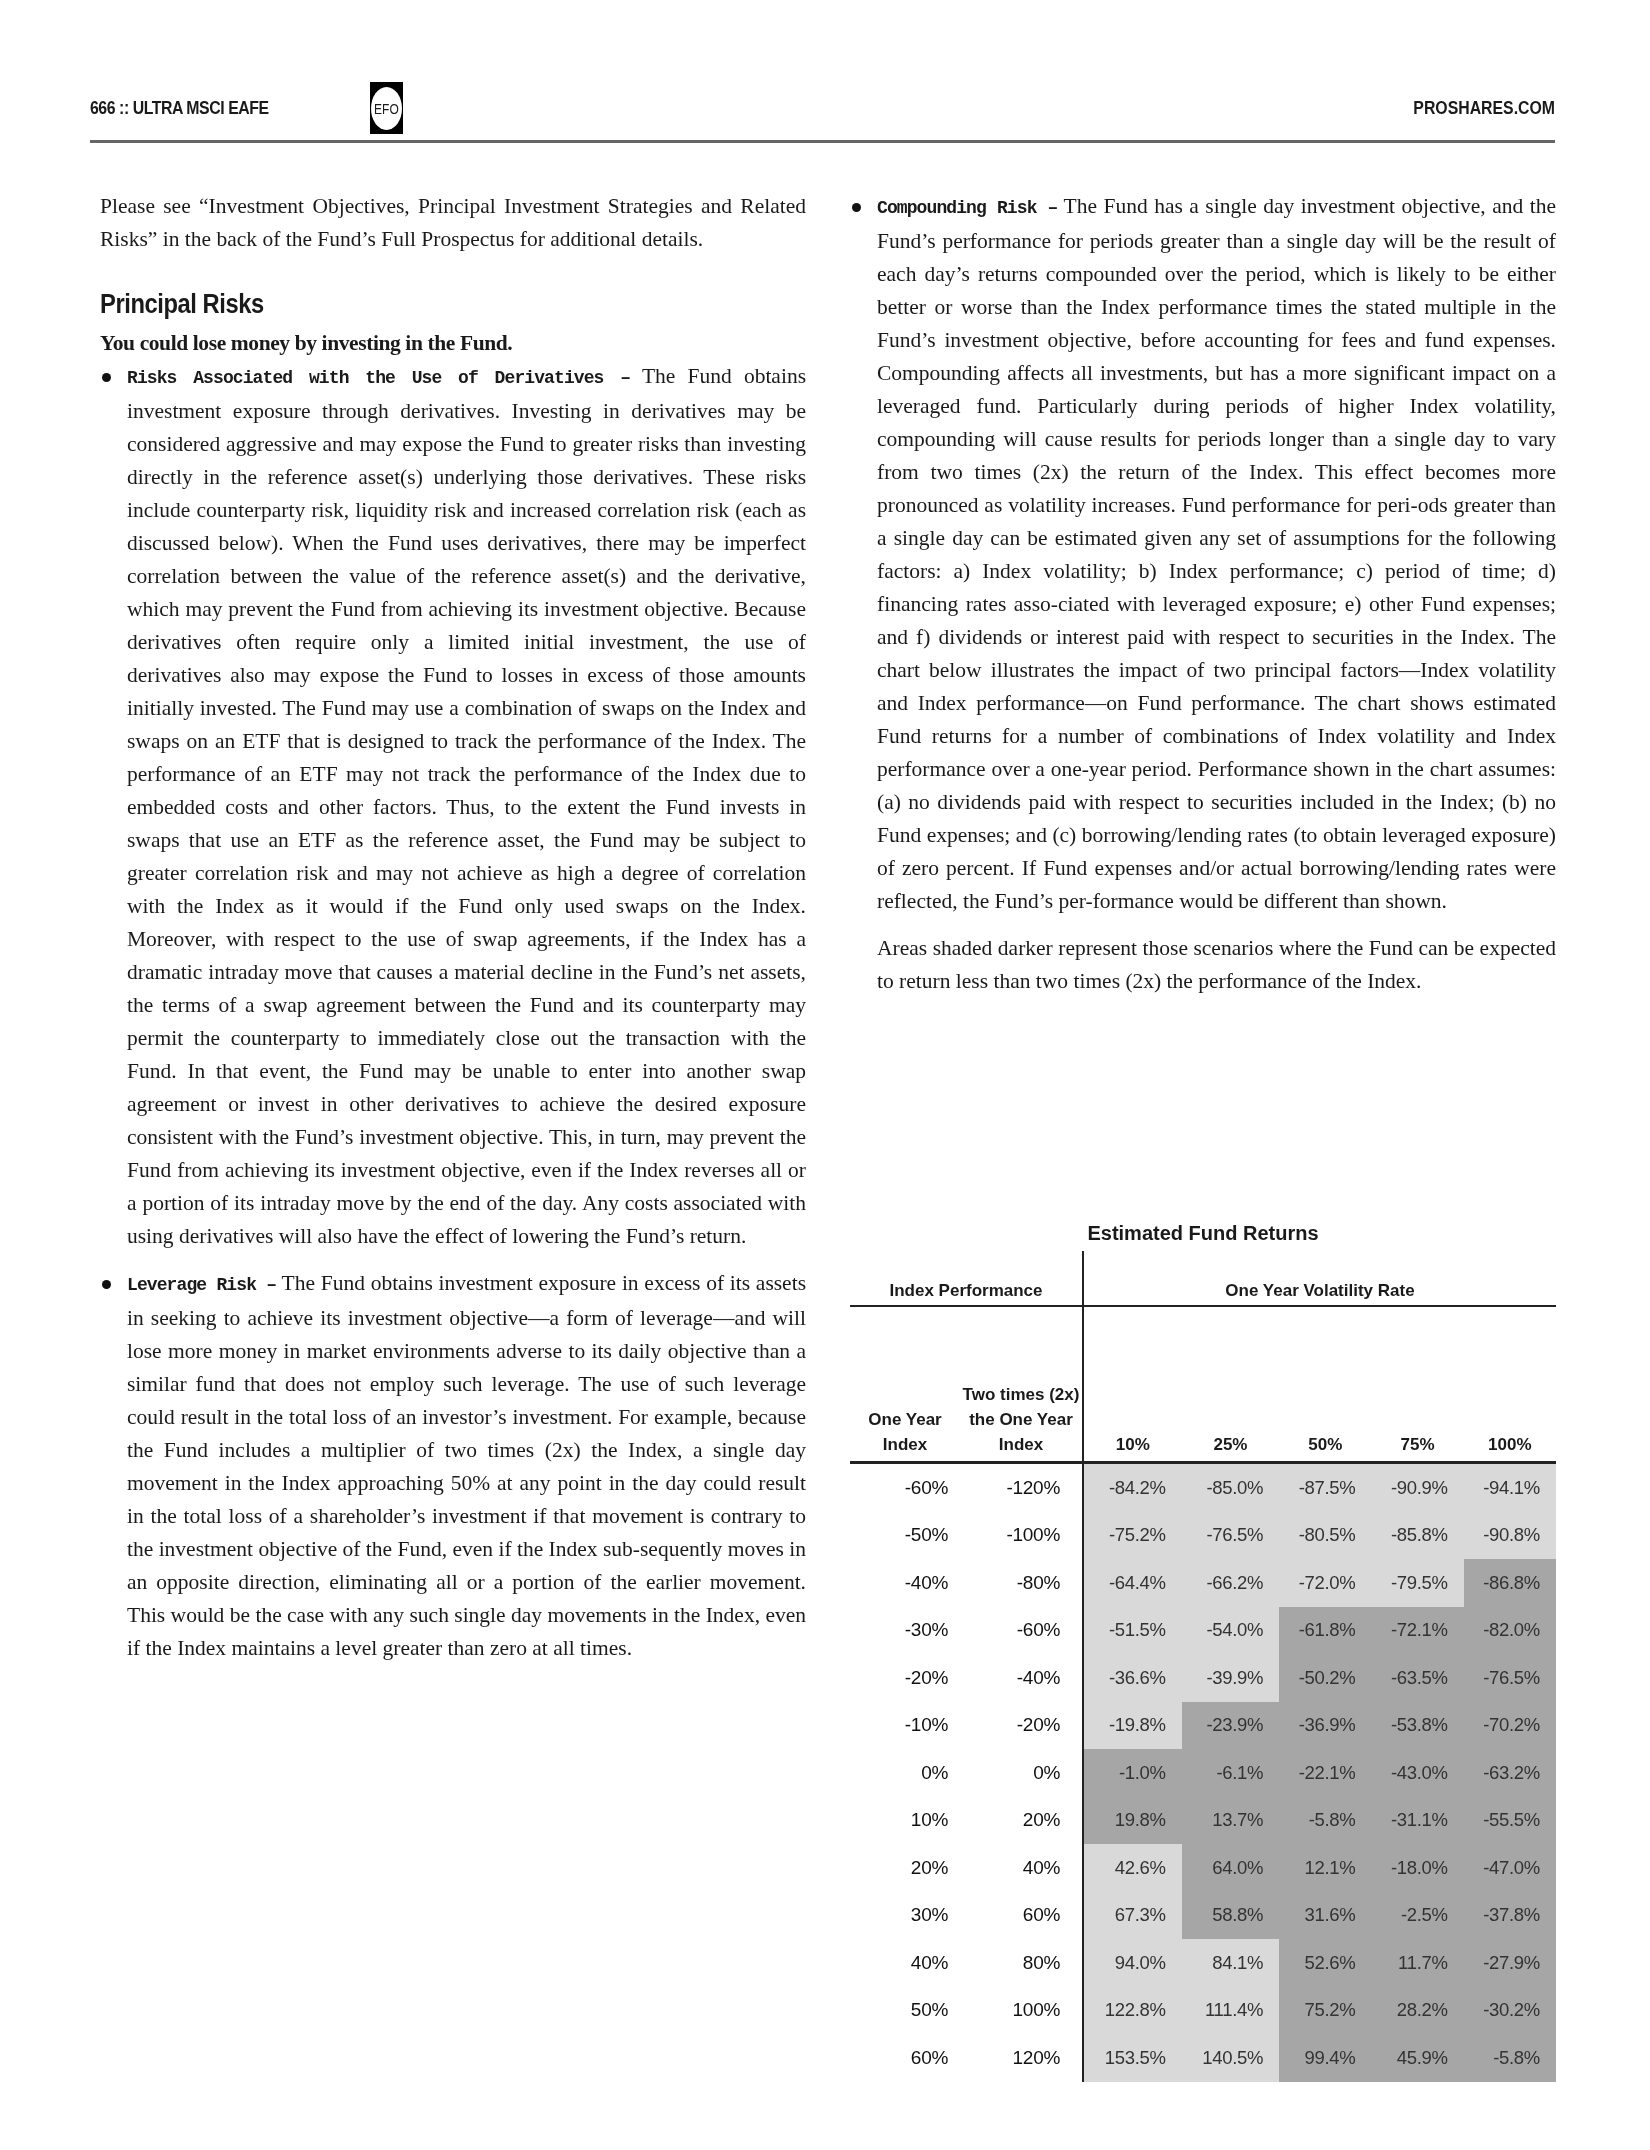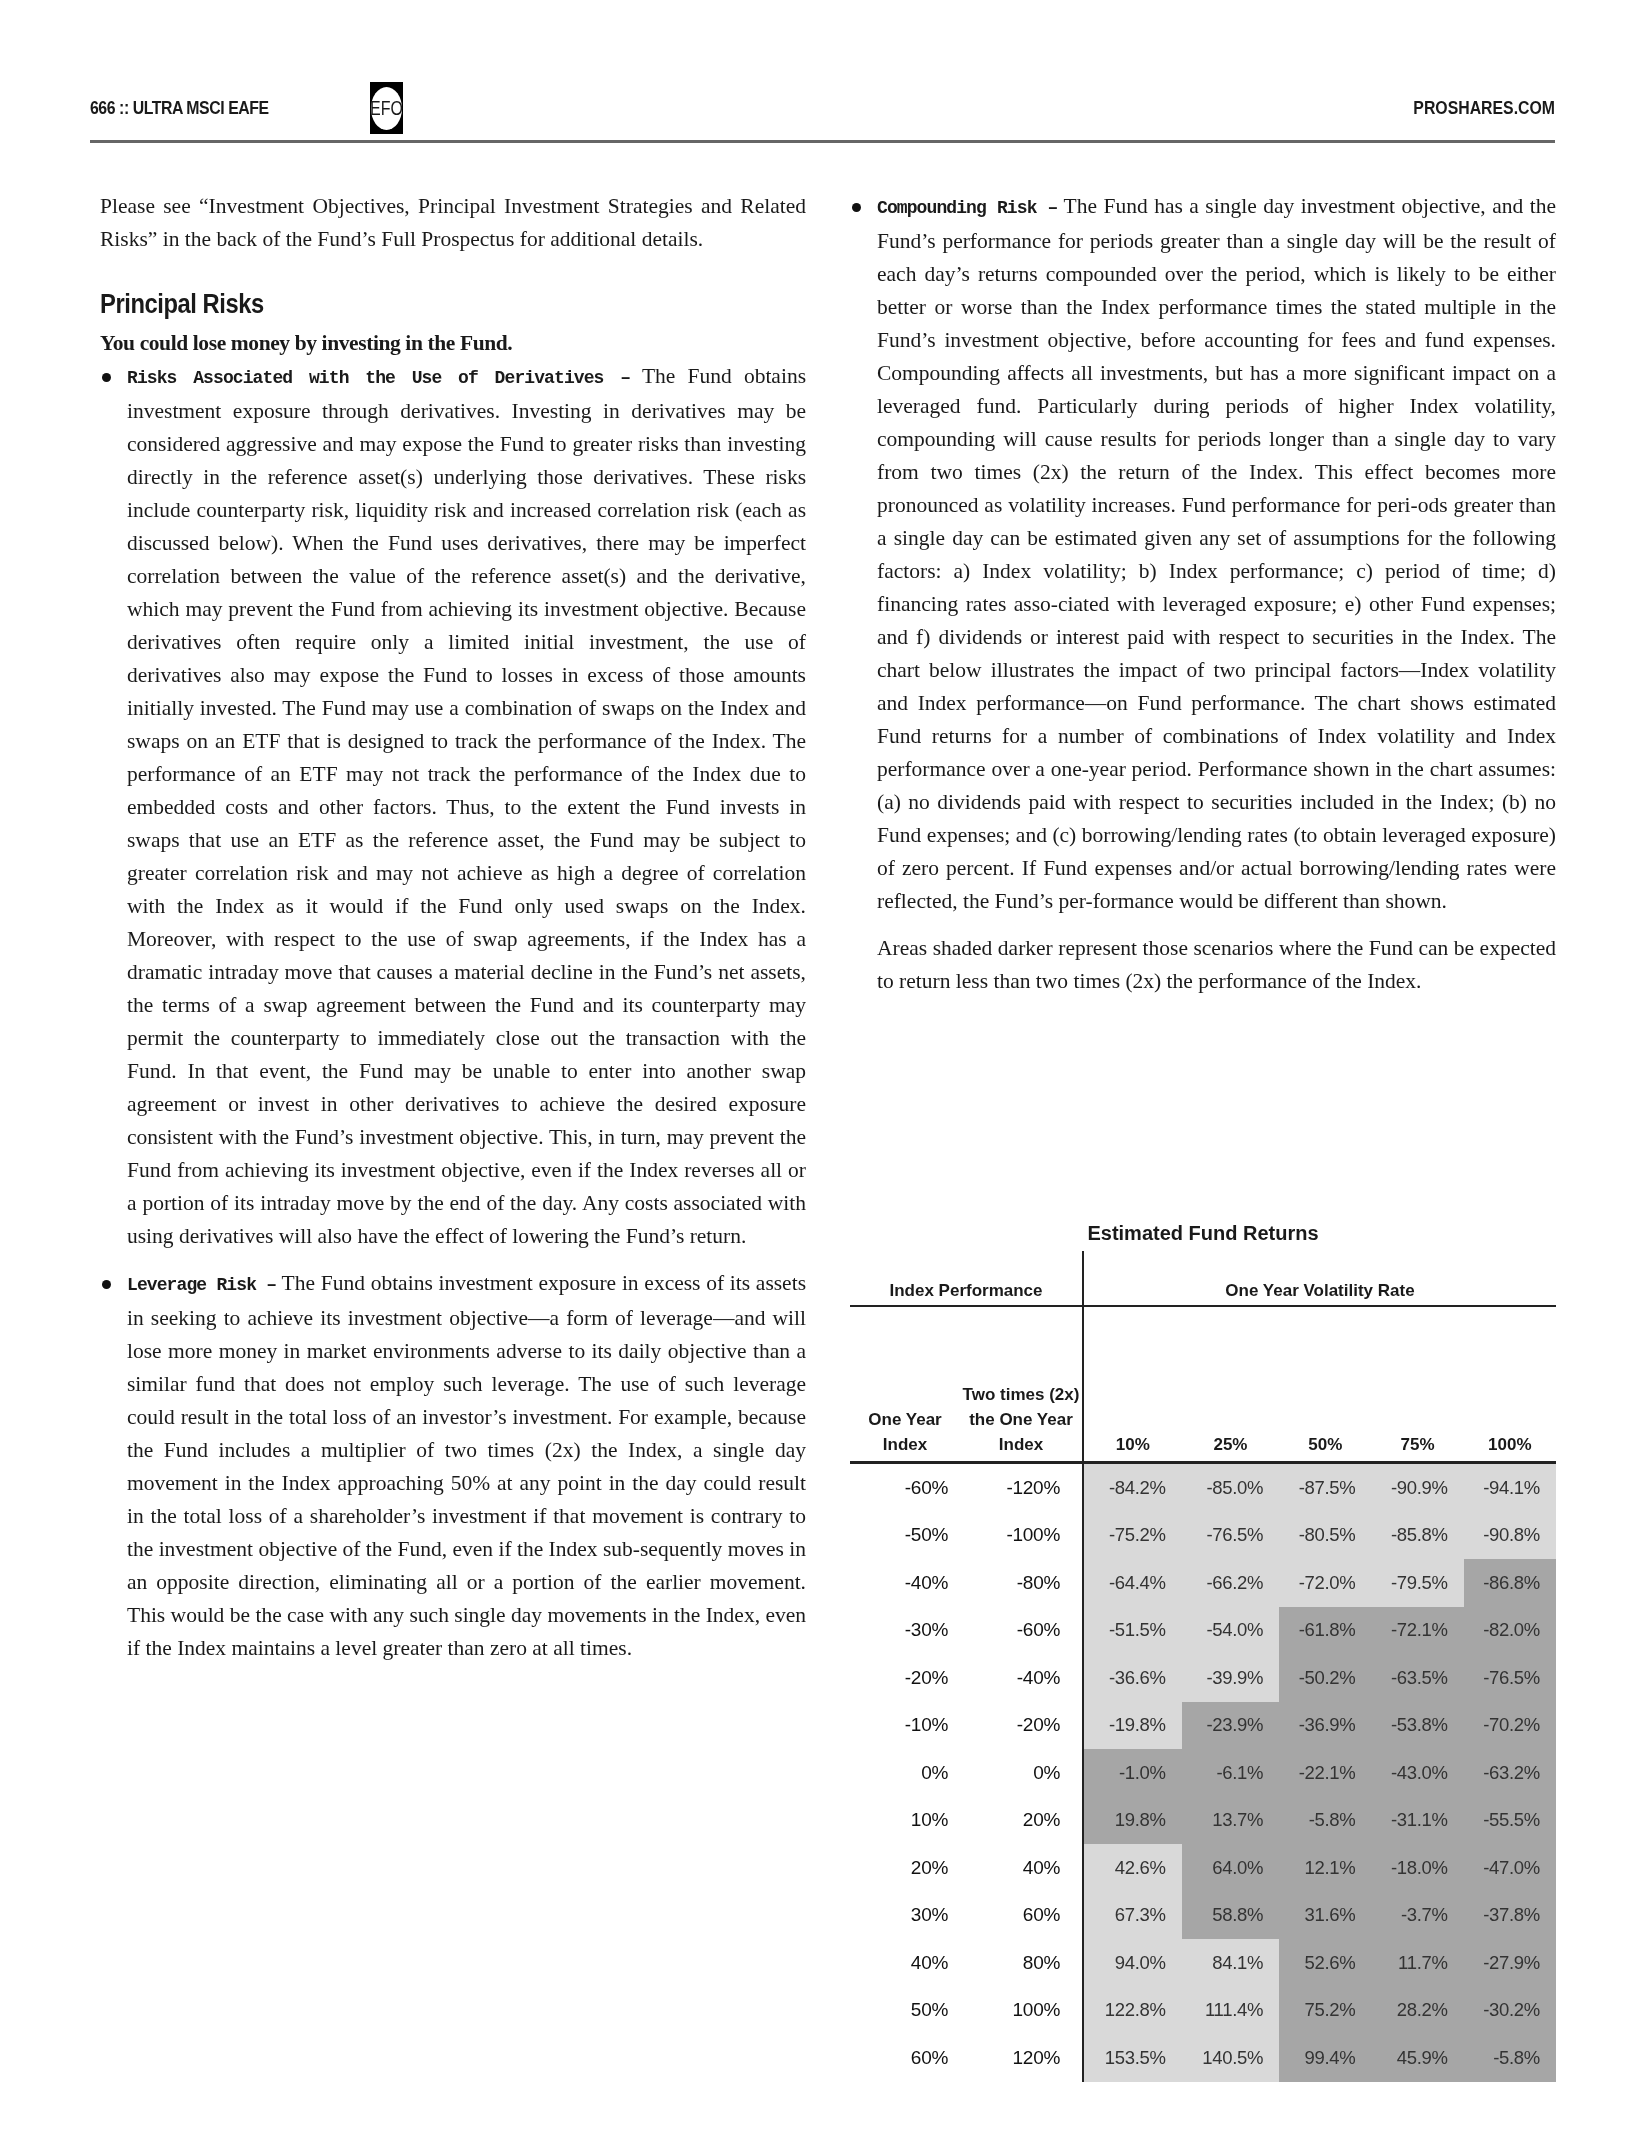--- a/index.html
+++ b/index.html
@@ -1,20 +1,20 @@
 <!DOCTYPE html>
 <html><head>
 <meta charset="utf-8">
 <style>
   html, body { margin: 0; padding: 0; background: #ffffff; }
   body { width: 1650px; height: 2150px; position: relative; overflow: hidden; color: #1a1a1a; }
   .header { position: absolute; left: 90px; top: 82px; width: 1465px; height: 52px; }
   .header-left { position: absolute; left: 0; top: 16px; font-family: "Liberation Sans", sans-serif; font-weight: bold; font-size: 18px; letter-spacing: -0.5px; transform: scaleX(0.88); transform-origin: left center; white-space: nowrap; }
   .badge { position: absolute; left: 280px; top: 0; width: 33px; height: 52px; background: #000; display: flex; align-items: center; justify-content: center; }
-  .badge-circle { width: 31px; height: 43px; border-radius: 50%; background: #fff; display: flex; align-items: center; justify-content: center; font-family: "Liberation Sans", sans-serif; font-size: 20px; transform: scaleX(1); }
+  .badge-circle { width: 31px; height: 43px; border-radius: 50%; background: #fff; display: flex; align-items: center; justify-content: center; font-family: "Liberation Sans", sans-serif; font-size: 15px; transform: scaleX(1); }
   .badge-circle span { display: inline-block; transform: scaleX(0.8); }
   .header-right { position: absolute; right: 0; top: 16px; font-family: "Liberation Sans", sans-serif; font-weight: bold; font-size: 18px; transform: scaleX(0.88); transform-origin: right center; white-space: nowrap; }
   .rule { position: absolute; left: 90px; top: 140px; width: 1465px; height: 3px; background: #666; }
 
   .col { position: absolute; top: 190px; width: 706px; font-family: "Liberation Serif", serif; font-size: 21.5px; line-height: 33px; }
   .col-left { left: 100px; }
   .col-right { left: 850px; }
   .justify { text-align: justify; hyphens: manual; }
   p { margin: 0; }
   .h2 { font-family: "Liberation Sans", sans-serif; font-size: 27px; font-weight: bold; margin-top: 32px; margin-bottom: 6px; transform: scaleX(0.88); transform-origin: left center; letter-spacing: -0.5px; }
@@ -178,21 +178,21 @@
           <td class="c-val shade-D">12.1%</td>
           <td class="c-val shade-D">-18.0%</td>
           <td class="c-val shade-D">-47.0%</td>
         </tr>
         <tr>
           <td class="c-idx1">30%</td>
           <td class="c-idx2">60%</td>
           <td class="c-val shade-L">67.3%</td>
           <td class="c-val shade-D">58.8%</td>
           <td class="c-val shade-D">31.6%</td>
-          <td class="c-val shade-D">-3.7%</td>
+          <td class="c-val shade-D">-2.5%</td>
           <td class="c-val shade-D">-37.8%</td>
         </tr>
         <tr>
           <td class="c-idx1">40%</td>
           <td class="c-idx2">80%</td>
           <td class="c-val shade-L">94.0%</td>
           <td class="c-val shade-L">84.1%</td>
           <td class="c-val shade-D">52.6%</td>
           <td class="c-val shade-D">11.7%</td>
           <td class="c-val shade-D">-27.9%</td>

